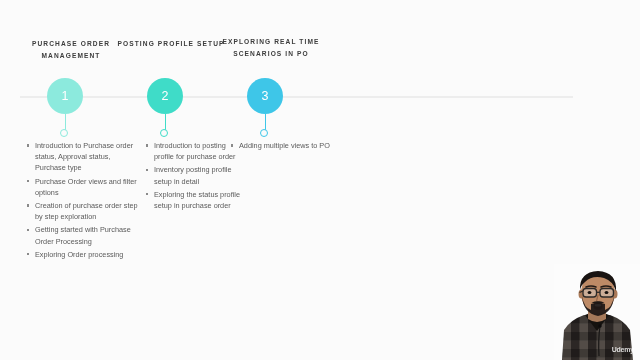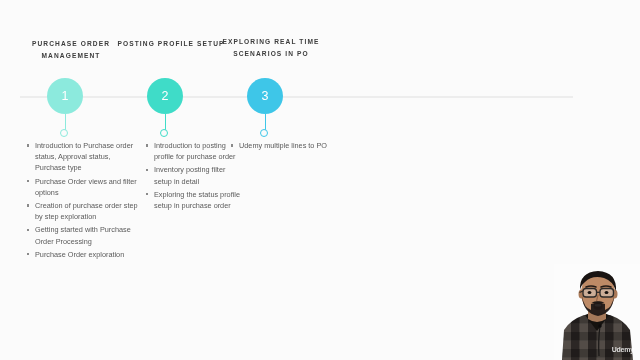--- a/index.html
+++ b/index.html
@@ -165,47 +165,47 @@
     <div class="marker">
       <div class="marker-circle" style="background: rgb(140, 234, 221);">1</div>
       <div class="marker-stem" style="background: rgb(140, 234, 221);"></div>
       <div class="marker-dot" style="border-color: rgb(140, 234, 221);"></div>
     </div>
     <ul class="bullet-list">
       <li>Introduction to Purchase order status, Approval status, Purchase type</li>
       <li>Purchase Order views and filter options</li>
       <li>Creation of purchase order step by step exploration</li>
       <li>Getting started with Purchase Order Processing</li>
-      <li>Purchase Order exploration</li>
+      <li>Exploring Order processing</li>
     </ul>
   </div>
 
   <div class="step step-2">
     <div class="step-heading">POSTING PROFILE SETUP</div>
     <div class="marker">
       <div class="marker-circle" style="background: rgb(63, 220, 200);">2</div>
       <div class="marker-stem" style="background: rgb(63, 220, 200);"></div>
       <div class="marker-dot" style="border-color: rgb(63, 220, 200);"></div>
     </div>
     <ul class="bullet-list">
       <li>Introduction to posting profile for purchase order</li>
-      <li>Inventory posting filter setup in detail</li>
+      <li>Inventory posting profile setup in detail</li>
       <li>Exploring the status profile setup in purchase order</li>
     </ul>
   </div>
 
   <div class="step step-3">
     <div class="step-heading">EXPLORING REAL TIME SCENARIOS IN PO</div>
     <div class="marker">
       <div class="marker-circle" style="background: rgb(62, 198, 232);">3</div>
       <div class="marker-stem" style="background: rgb(62, 198, 232);"></div>
       <div class="marker-dot" style="border-color: rgb(62, 198, 232);"></div>
     </div>
     <ul class="bullet-list">
-      <li>Udemy multiple lines to PO</li>
+      <li>Adding multiple views to PO</li>
     </ul>
   </div>
 
   <div id="webcam">
     <svg class="person" viewBox="0 0 86 96" preserveAspectRatio="xMidYMid slice">
       <defs>
         <clipPath id="camclip">
             <rect x="0" y="0" width="86" height="96"></rect>
           </clipPath>
         <pattern id="plaid" width="17" height="17" patternUnits="userSpaceOnUse">

